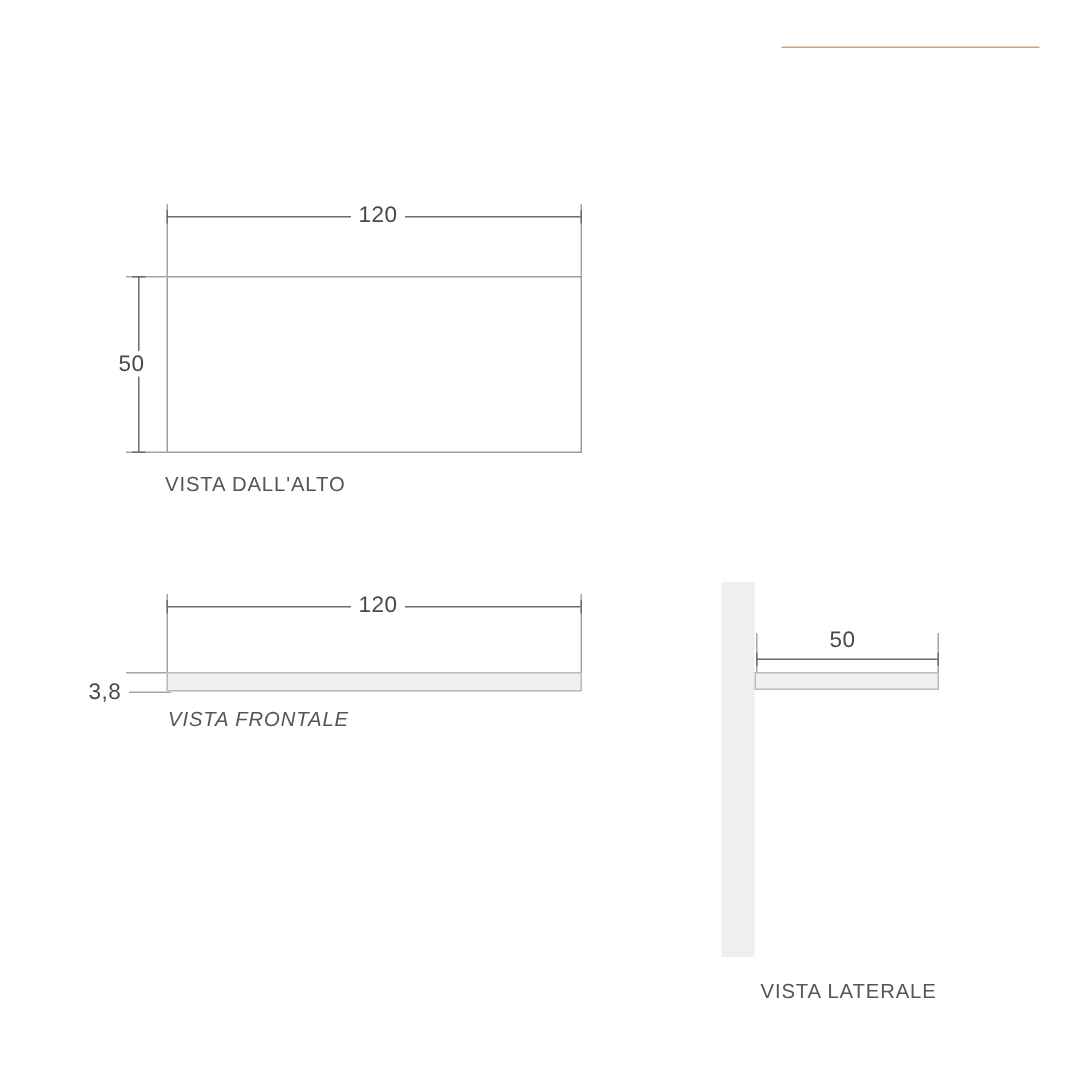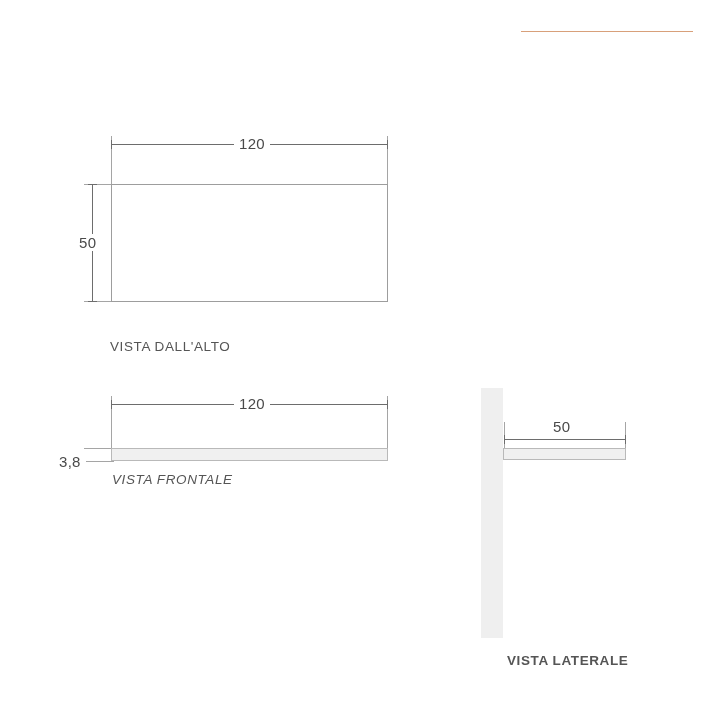--- a/index.html
+++ b/index.html
@@ -111,21 +111,21 @@
   <div class="ext-line-h" style="left:84px; top:184px; width:32px;"></div>
   <div class="ext-line-h" style="left:84px; top:301px; width:32px;"></div>
 
   <div class="vline" style="left:92px; top:184px; height:117px; border-left-color:#6d6d6d;"></div>
   <div class="tick-h" style="left:88px; top:184px;"></div>
   <div class="tick-h" style="left:88px; top:301px;"></div>
   <div class="dim-text" style="left:74px; top:234px;">50</div>
 
   <div class="rect-outline" style="left:111px; top:184px; width:277px; height:118px;"></div>
 
-  <div class="view-label" style="left:110px; top:315px;margin-top:24px;">VISTA DALL'ALTO</div>
+  <div class="view-label" style="left:110px; top:315px;">VISTA DALL'ALTO</div>
 
   <div class="ext-line" style="left:111px; top:396px; height:52px;"></div>
   <div class="ext-line" style="left:387px; top:396px; height:52px;"></div>
   <div class="dim-line" style="left:111px; top:404px; width:276px;"></div>
   <div class="tick" style="left:111px; top:400px;"></div>
   <div class="tick" style="left:387px; top:400px;"></div>
   <div class="dim-text" style="left:234px; top:395px;">120</div>
 
   <div class="ext-line-h" style="left:84px; top:448px; width:30px;"></div>
   <div class="ext-line-h" style="left:84px; top:461px; width:30px;"></div>
@@ -139,15 +139,15 @@
 
   <div class="ext-line" style="left:504px; top:422px; height:26px;"></div>
   <div class="ext-line" style="left:625px; top:422px; height:26px;"></div>
   <div class="dim-line" style="left:504px; top:439px; width:121px;"></div>
   <div class="tick" style="left:504px; top:435px;"></div>
   <div class="tick" style="left:625px; top:435px;"></div>
   <div class="dim-text" style="left:548px; top:418px;">50</div>
 
   <div class="slab" style="left:503px; top:448px; width:123px; height:12px;"></div>
 
-  <div class="view-label" style="left:507px; top:653px;font-weight:bold;">VISTA LATERALE</div>
+  <div class="view-label" style="left:507px; top:653px;">VISTA LATERALE</div>
 
 </div>
 
 </body></html>

